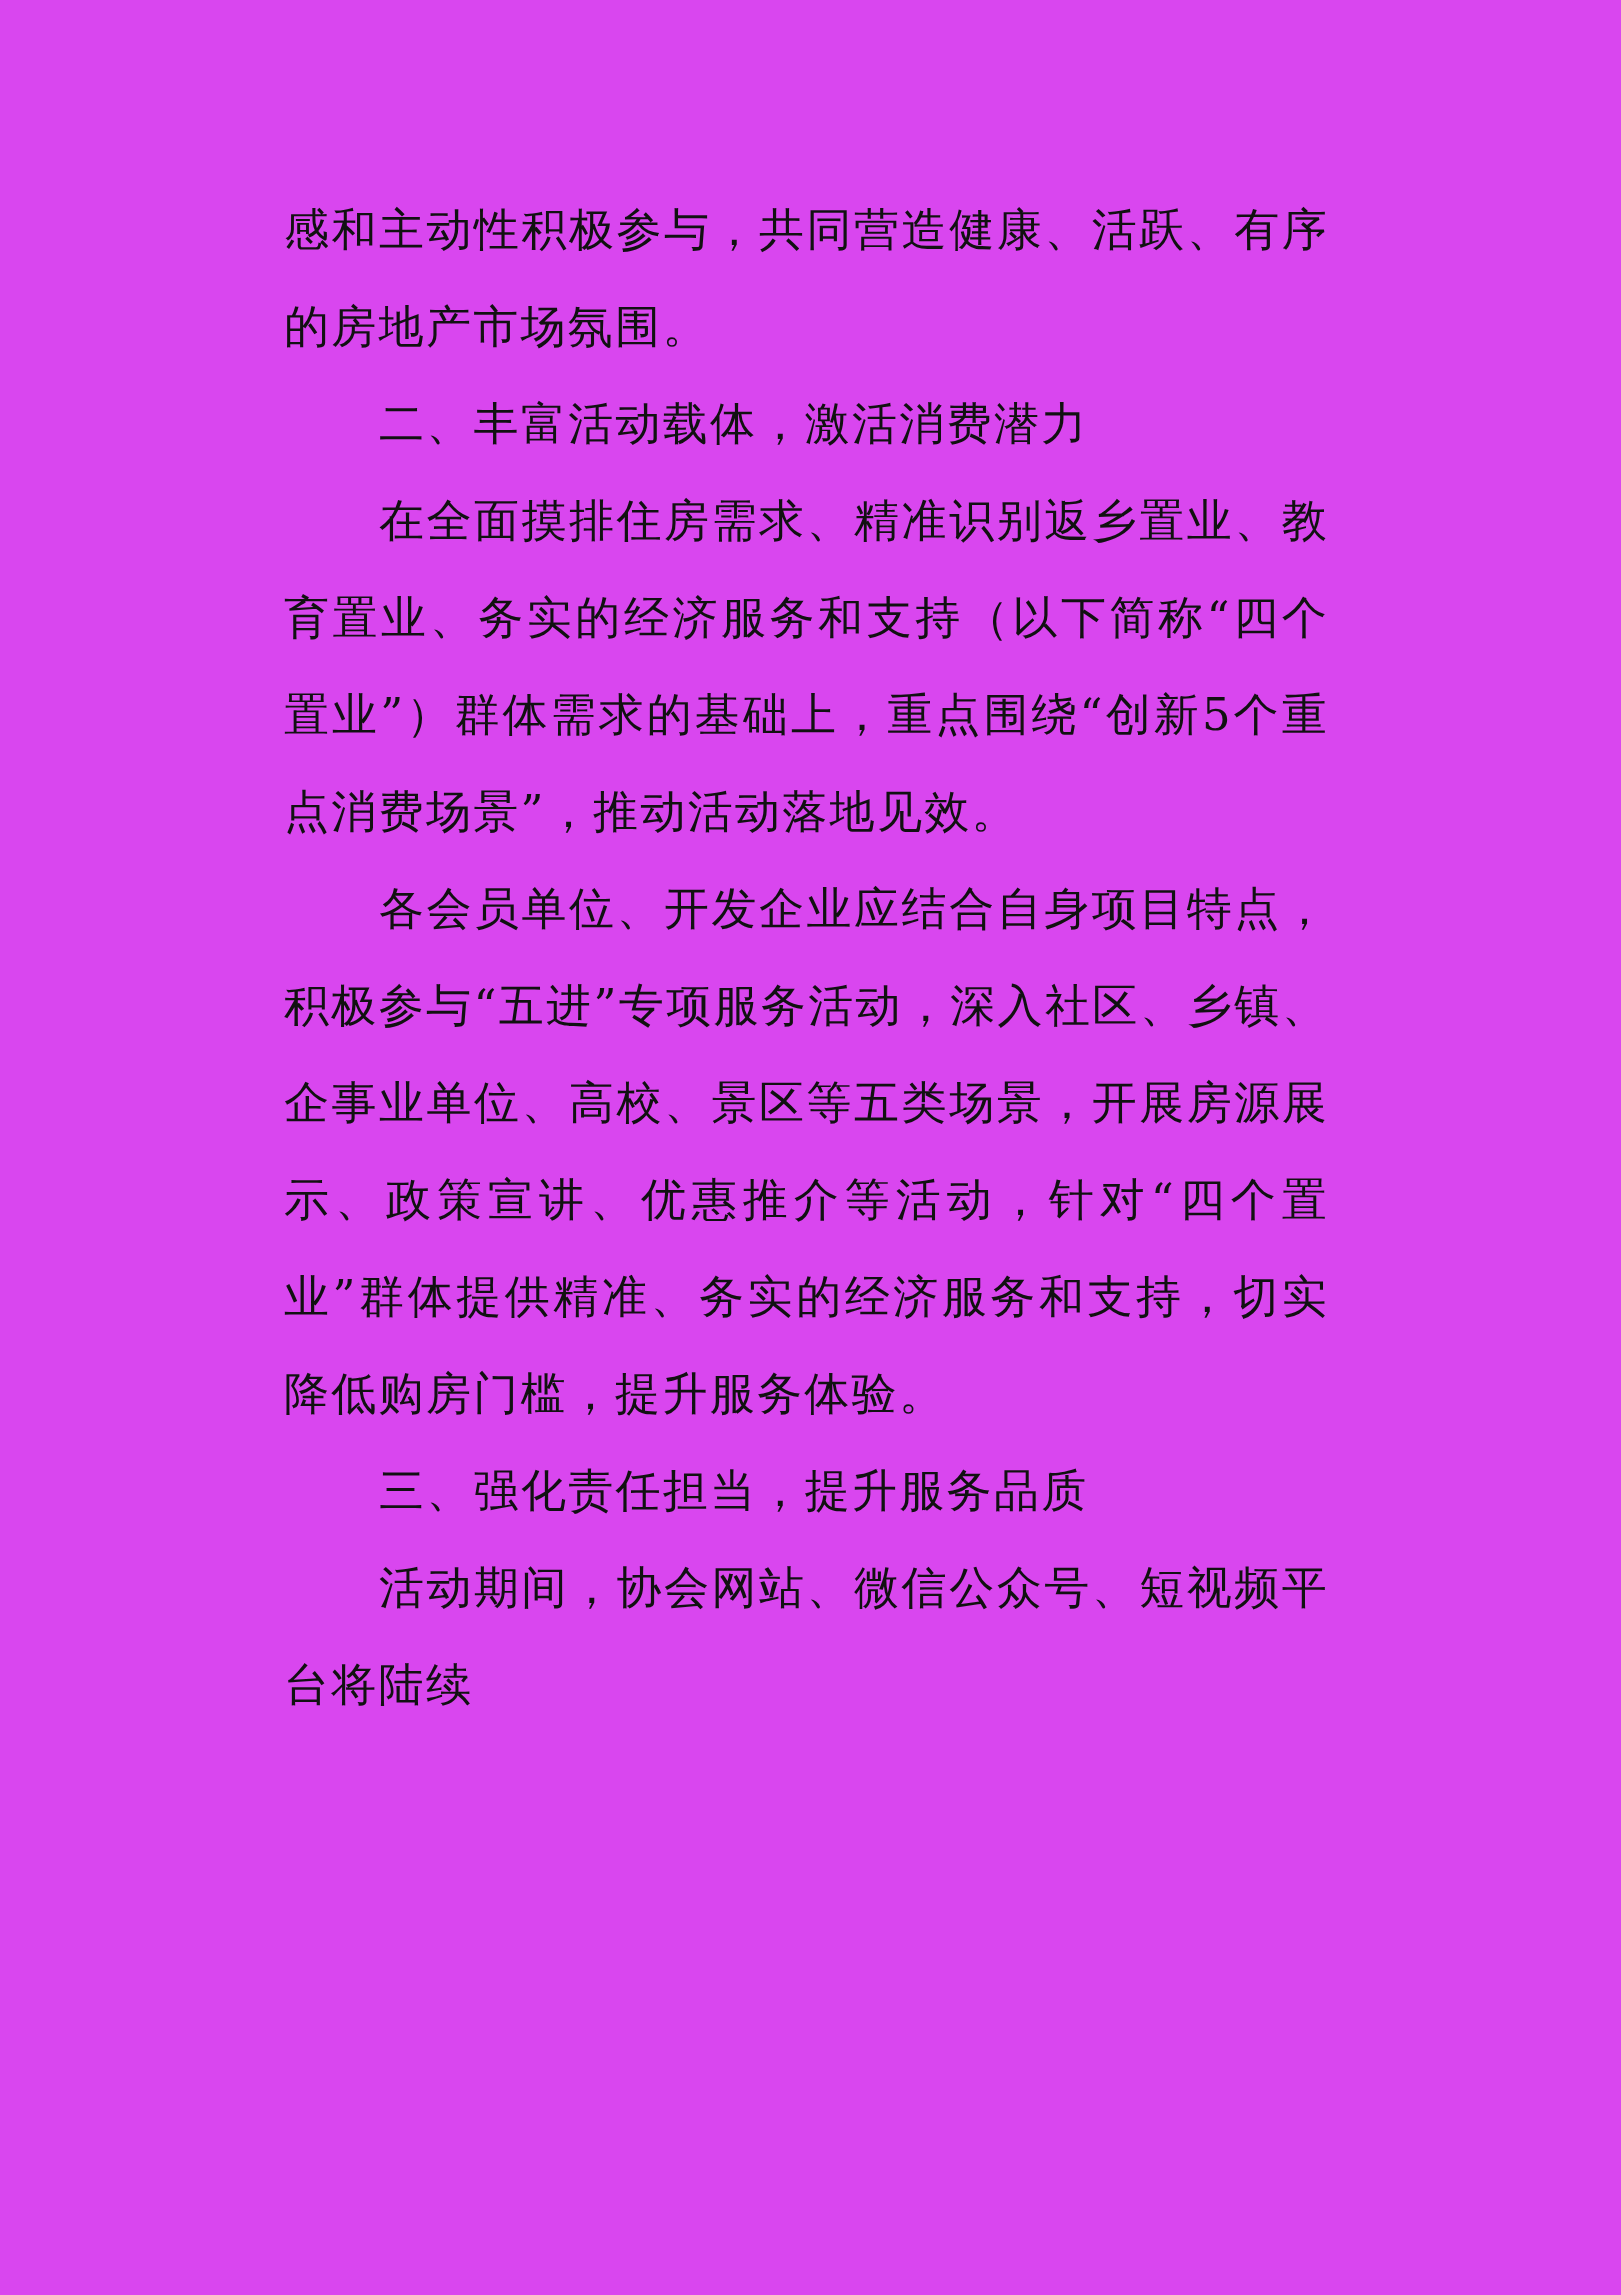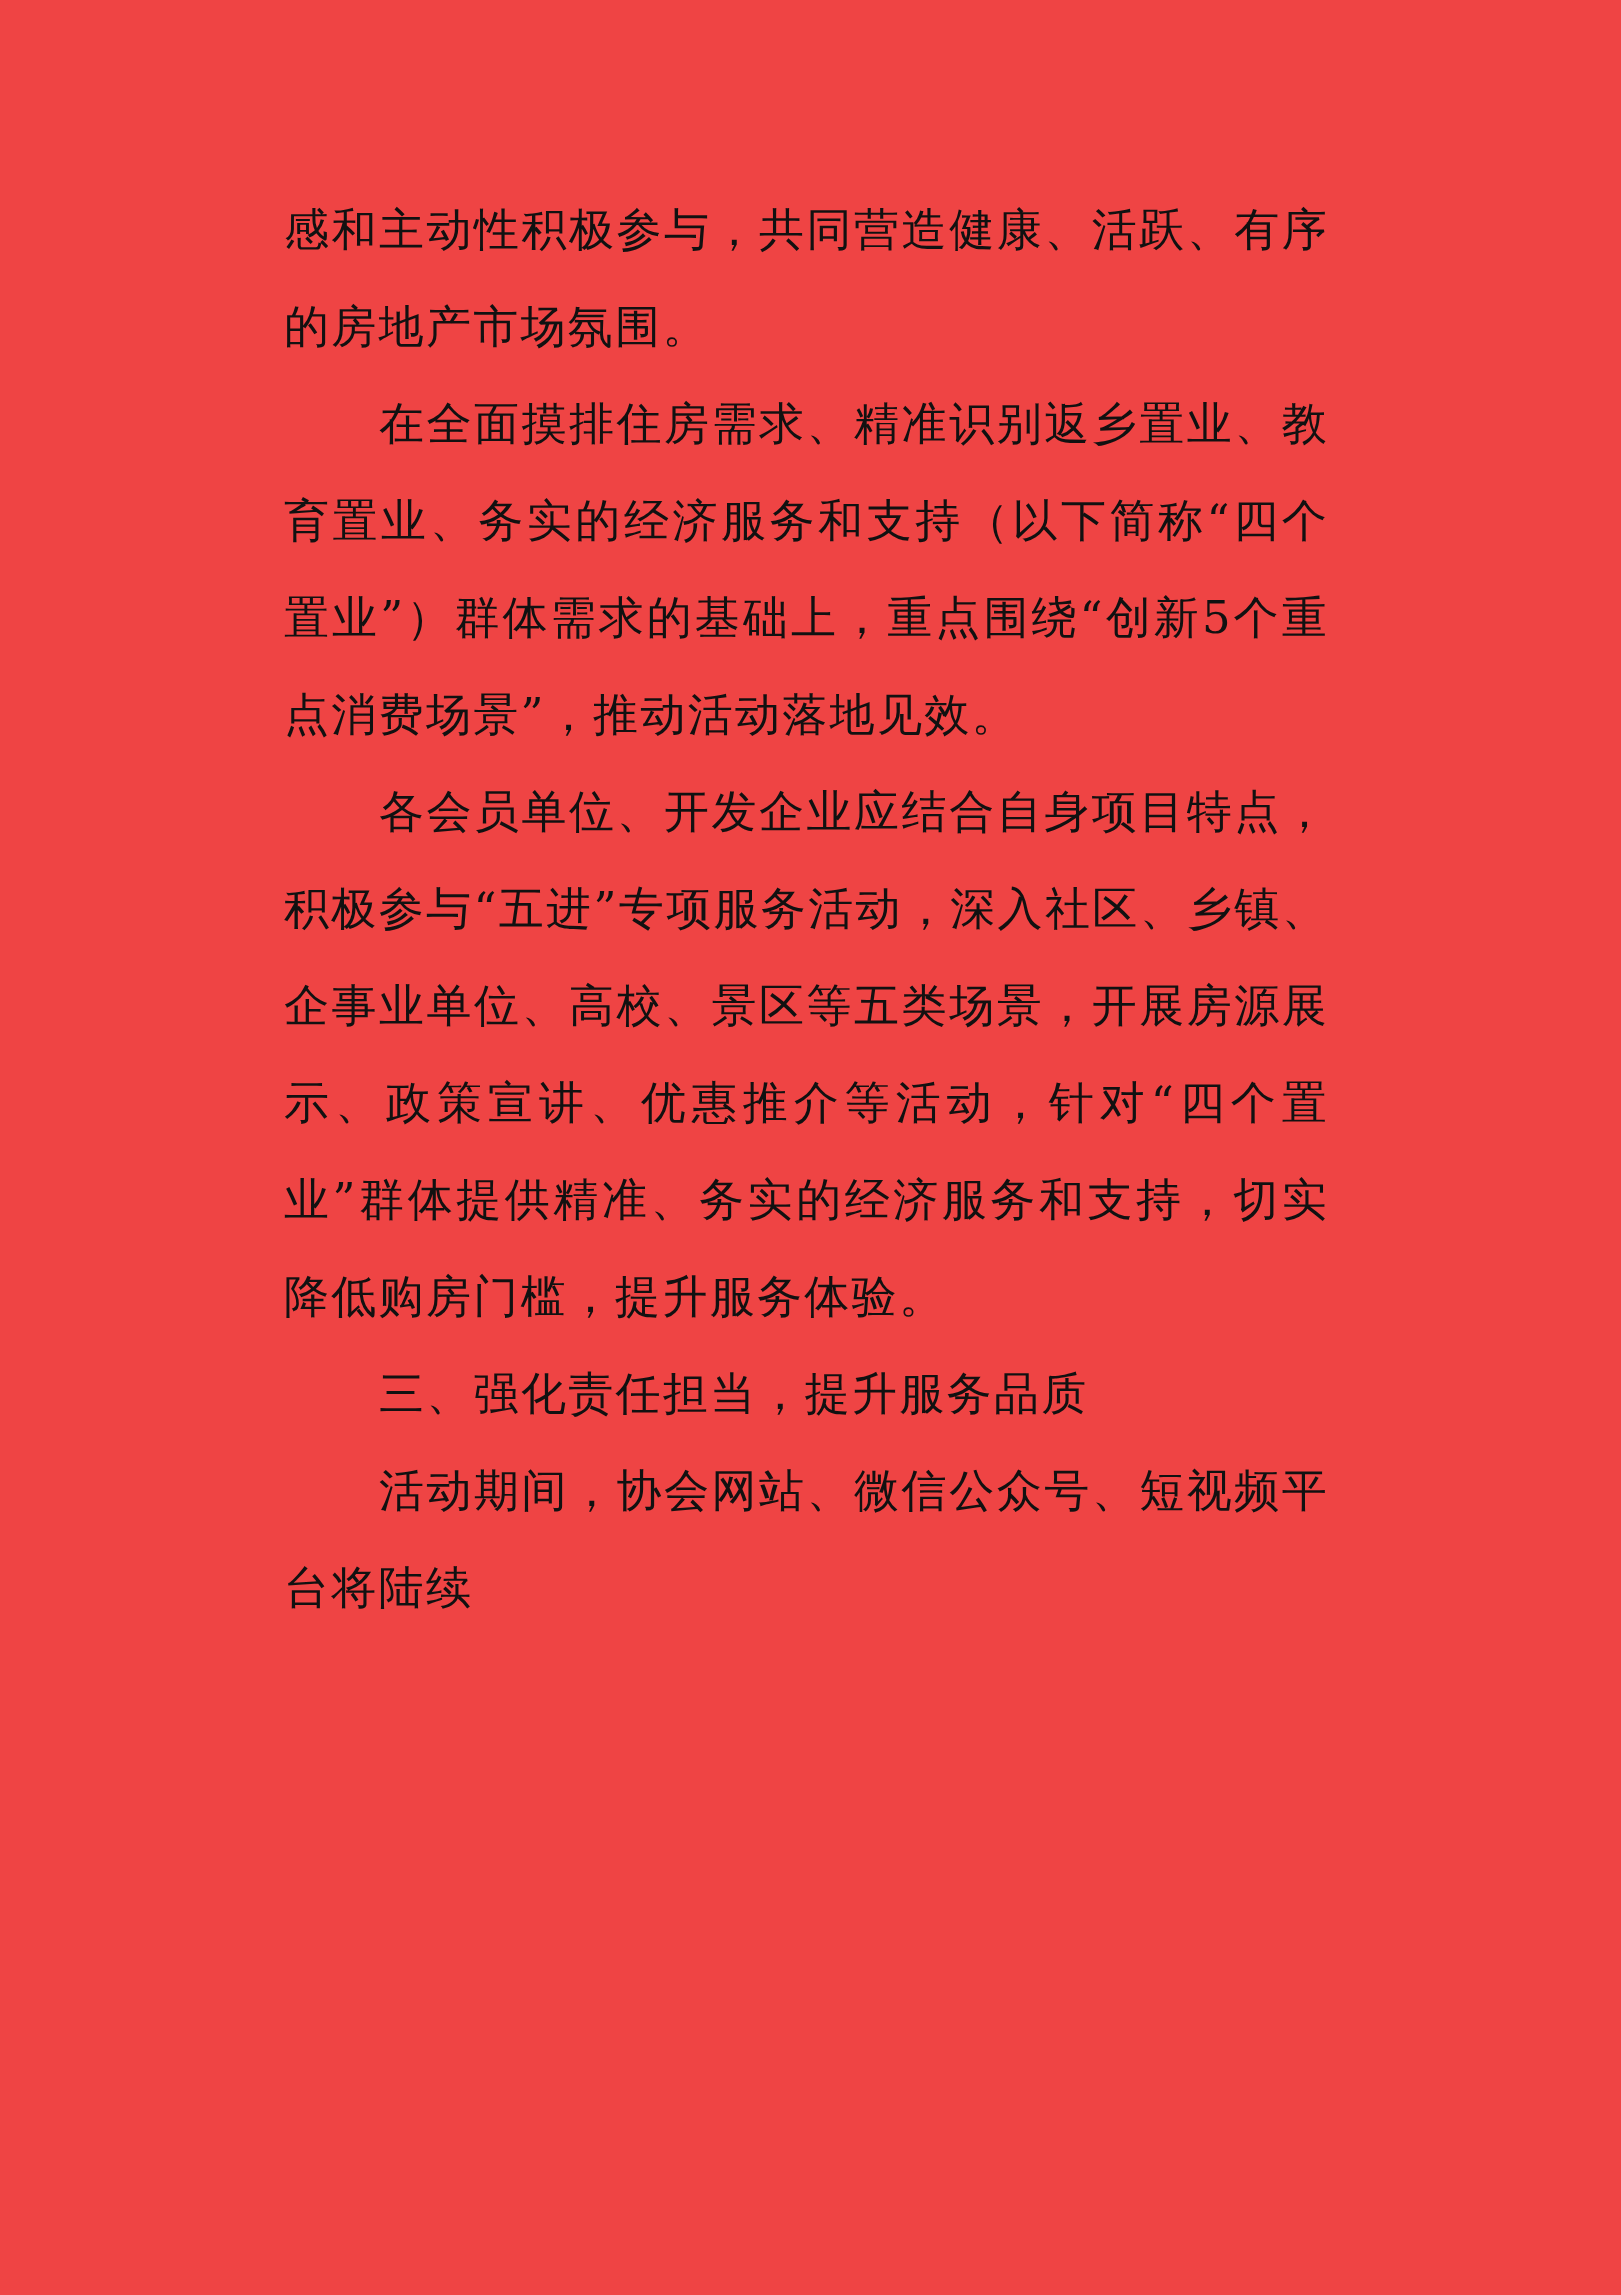--- a/index.html
+++ b/index.html
@@ -11,21 +11,21 @@
       width: 1622px;
       height: 2295px;
       position: relative;
       overflow: hidden;
     }
     .page {
       position: absolute;
       left: 0; top: 0;
       width: 1622px;
       height: 2295px;
-      background: #ef4444;
+      background: #d946ef;
     }
     .text-block {
       position: absolute;
       left: 284px;
       top: 181px;
       width: 1045px;
       font-family: "DejaVu Serif", "Liberation Serif", serif;
       font-size: 45px;
       line-height: 97px;
       color: #111111;
@@ -48,19 +48,20 @@
       font-size: 45px;
       line-height: 97px;
     }
   </style>
 </head>
 <body>
 
 <div class="page">
   <div class="text-block">
     <p class="para">感和主动性积极参与，共同营造健康、活跃、有序的房地产市场氛围。</p>
+    <h2 class="heading">二、丰富活动载体，激活消费潜力</h2>
     <p class="para indent">在全面摸排住房需求、精准识别返乡置业、教育置业、务实的经济服务和支持（以下简称“四个置业”）群体需求的基础上，重点围绕“创新5个重点消费场景”，推动活动落地见效。</p>
     <p class="para indent">各会员单位、开发企业应结合自身项目特点，积极参与“五进”专项服务活动，深入社区、乡镇、企事业单位、高校、景区等五类场景，开展房源展示、政策宣讲、优惠推介等活动，针对“四个置业”群体提供精准、务实的经济服务和支持，切实降低购房门槛，提升服务体验。</p>
     <h2 class="heading">三、强化责任担当，提升服务品质</h2>
     <p class="para indent">活动期间，协会网站、微信公众号、短视频平台将陆续</p>
   </div>
 </div>
 
 
 </body></html>

